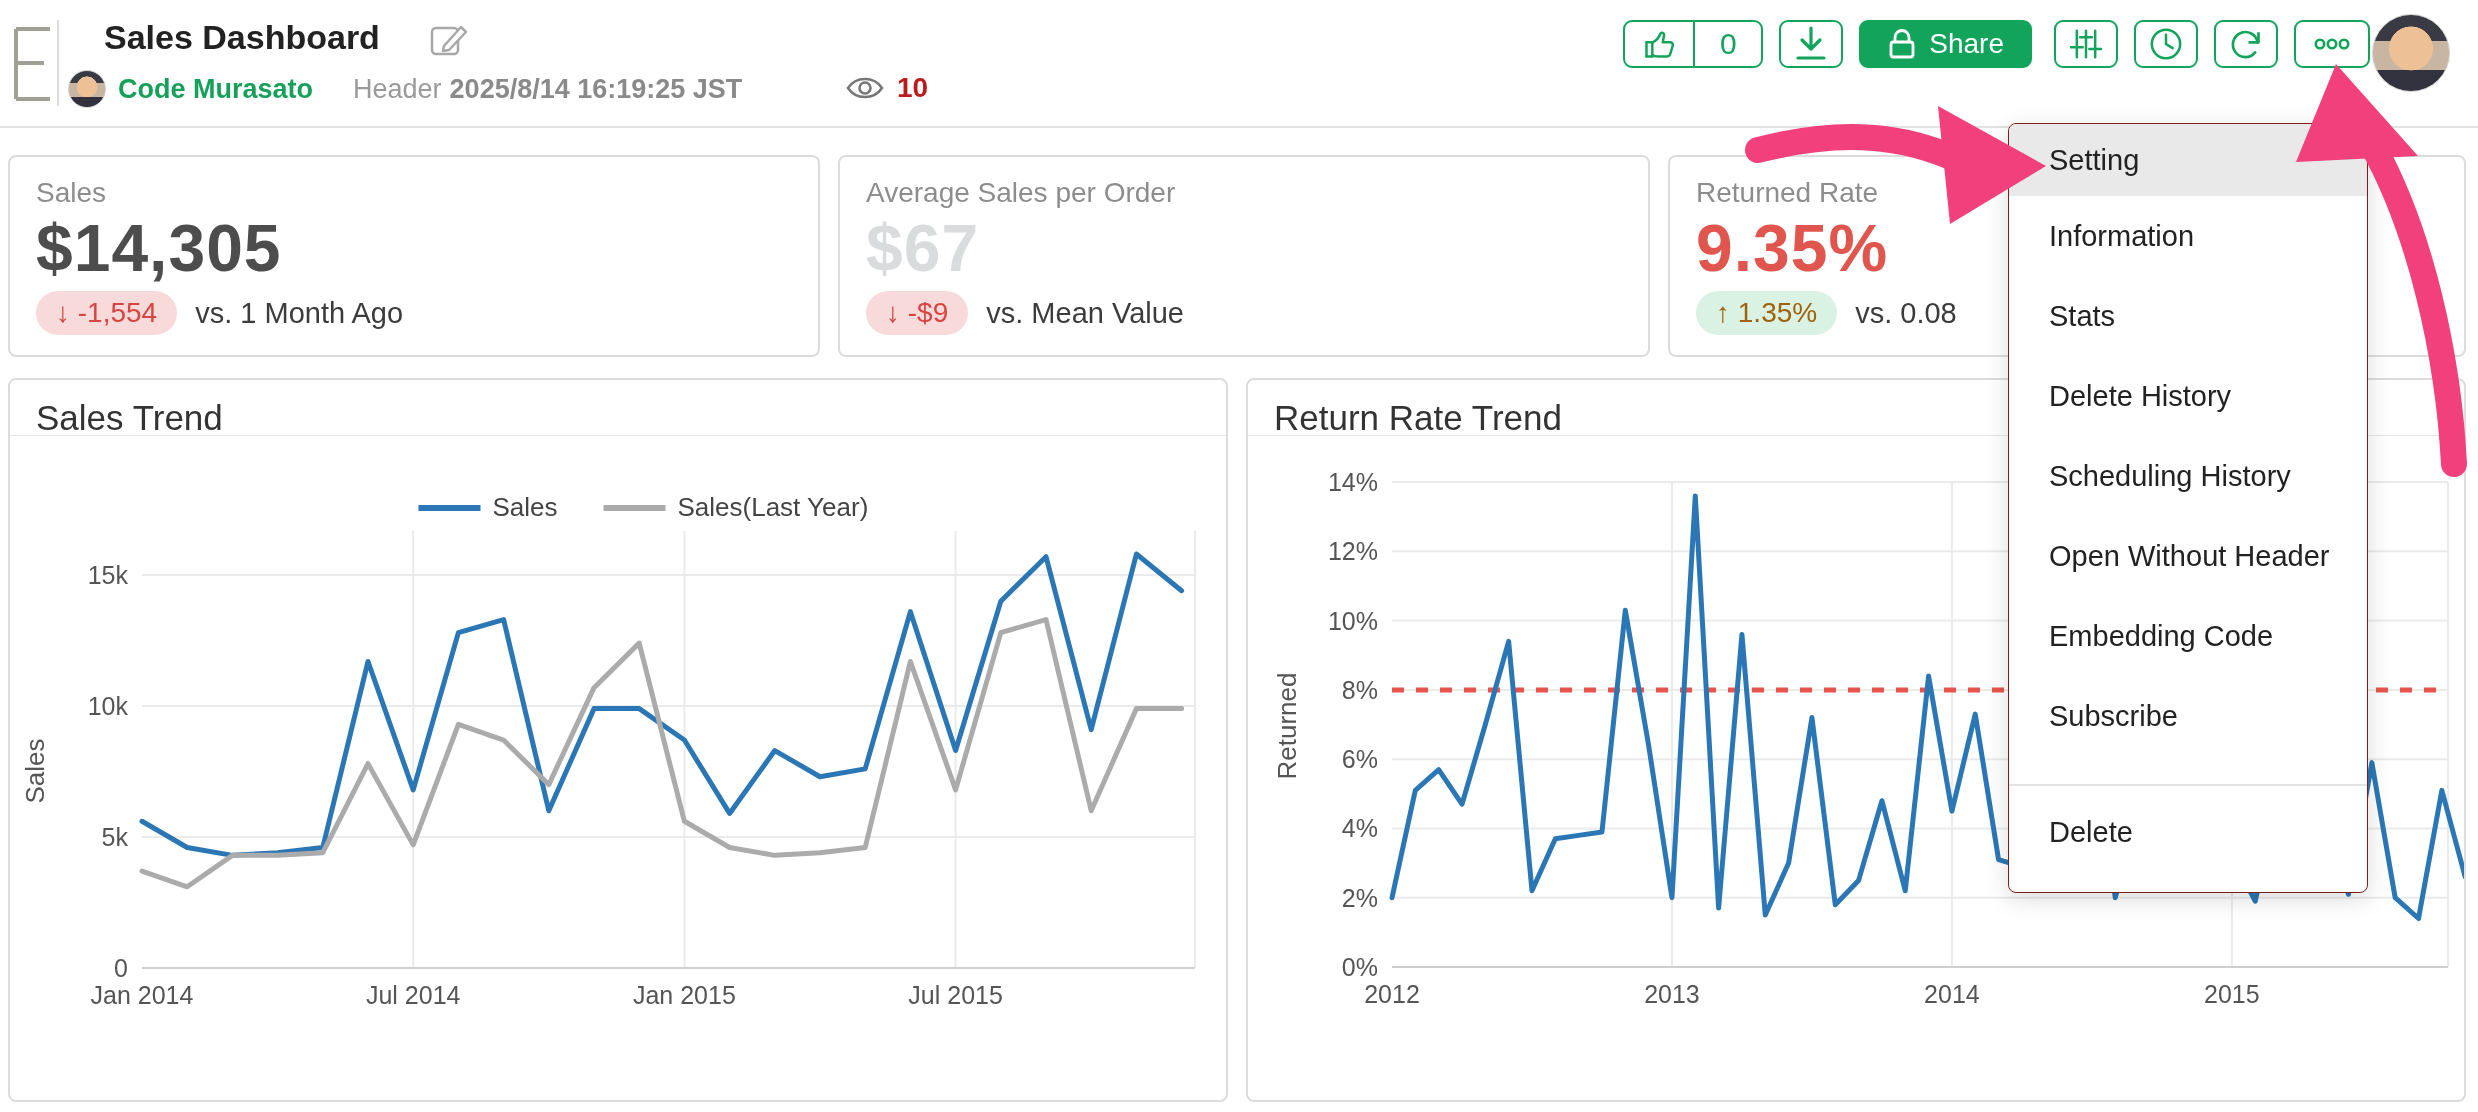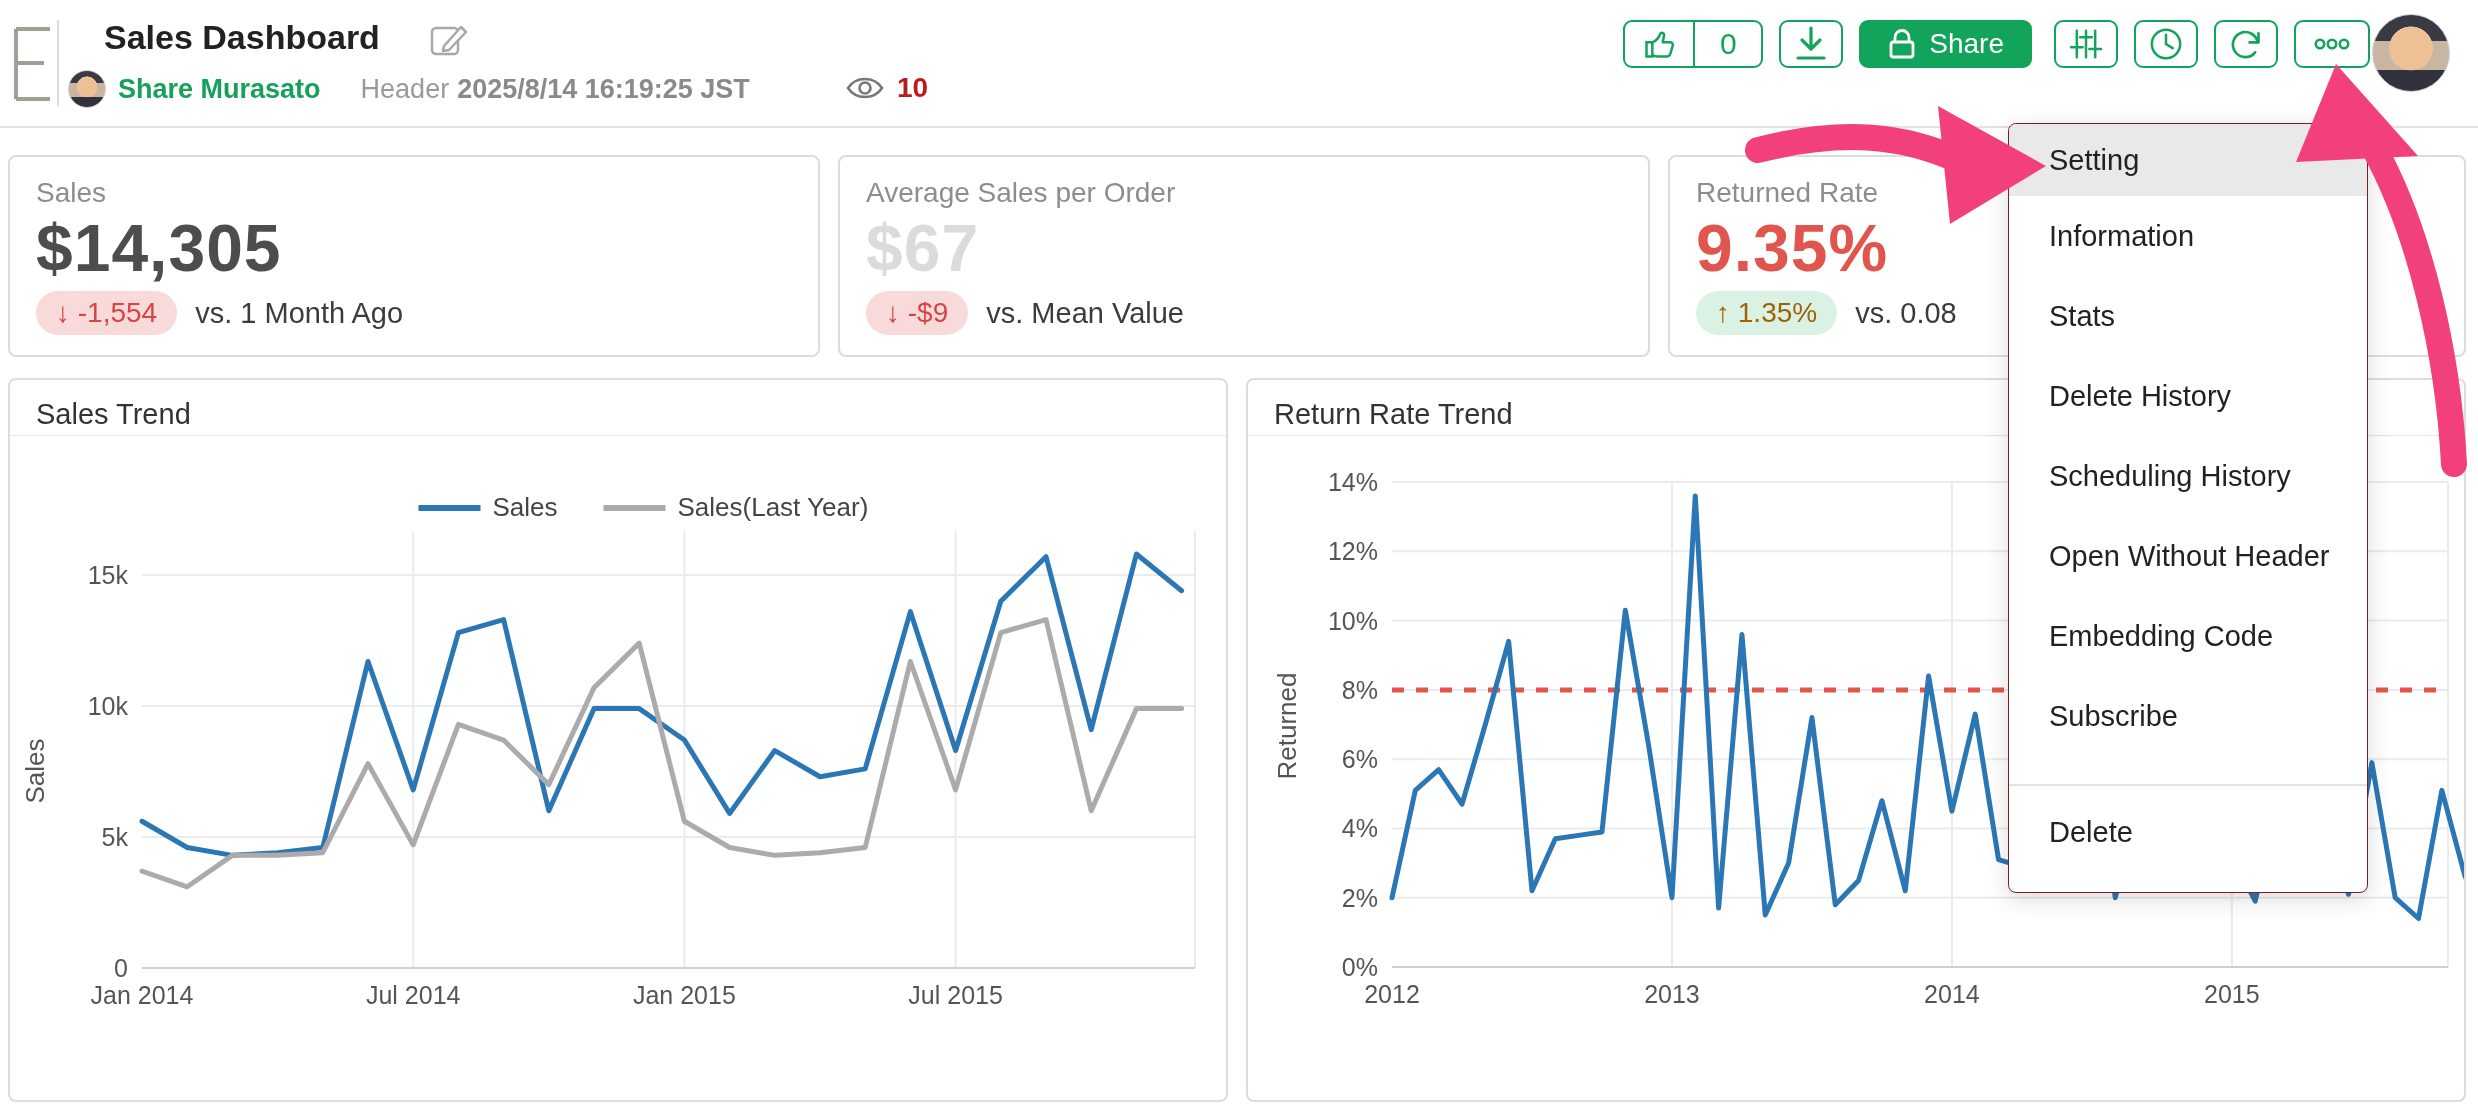--- a/index.html
+++ b/index.html
@@ -56,21 +56,21 @@
   .kpi-foot { display:flex; align-items:center; gap:18px; margin-top:4px; }
   .badge { font-size:28px; border-radius:999px; padding:6px 20px; }
   .badge.neg { background:#f9dada; color:#d64541;text-align:right; }
   .badge.pos { background:#d9f2e3; color:#a16207; }
   .compare { font-size:29px; color:#3c3c3c; }
 
   
   .chart-card { position:absolute; top:378px; width:1220px; height:724px; background:#fff;
                 border:2px solid #dcdcdc; border-radius:8px; }
   .chart-card.left { left:8px; } .chart-card.right { left:1246px; }
-  .chart-title { position:absolute; left:26px; top:18px; font-size:29px; color:#333; }
+  .chart-title { position:absolute; left:26px; top:18px; font-size:35px; color:#333; }
   .chart-sep { position:absolute; left:0; top:55px; width:100%; height:1px; background:#e4e4e4; }
   .chart-svg { position:absolute; left:0; top:0; }
   svg text { font-family:"Liberation Sans","DejaVu Sans",sans-serif; }
 
   
   .menu { position:absolute; left:2008px; top:123px; width:360px; height:770px; background:#fff;
           border:1px solid #7f1d1d; border-radius:8px; box-shadow:0 6px 24px rgba(0,0,0,.14);
           z-index:40; }
   .menu ul { list-style:none; }
   .menu li { height:80px; line-height:80px; padding-left:40px; font-size:29px; color:#222; cursor:pointer; }
@@ -88,21 +88,21 @@
     <path d="M6 5 H40 M6 5 V75 M6 39 H34 M6 75 H40" stroke="#a0a096" stroke-width="4" fill="none"></path>
   </svg>
   <div class="hdr-vdiv"></div>
   <div class="page-title">Sales Dashboard</div>
   <svg class="edit-btn" viewBox="0 0 40 40">
     <rect x="4" y="8" width="26" height="26" rx="4" fill="none" stroke="#a8a8a8" stroke-width="2.5"></rect>
     <path d="M16 26 L33 7 L38 12 L21 30 L15 31 Z" fill="#fff" stroke="#a8a8a8" stroke-width="2.5" stroke-linejoin="round"></path>
   </svg>
   <div class="byline">
     <div class="avatar sm"></div>
-    <span class="author">Share Murasato</span>
+    <span class="author">Code Murasato</span>
     <span class="updated">
       <span>Header</span><b>2025/8/14 16:19:25 JST</b>
     </span>
   </div>
   <div class="views">
     <svg width="40" height="30" viewBox="0 0 40 30">
       <path d="M3 15 C11 3 29 3 37 15 C29 27 11 27 3 15 Z" fill="none" stroke="#777" stroke-width="2.6"></path>
       <circle cx="20" cy="15" r="5.5" fill="none" stroke="#777" stroke-width="2.6"></circle>
     </svg>
     <b>10</b>

